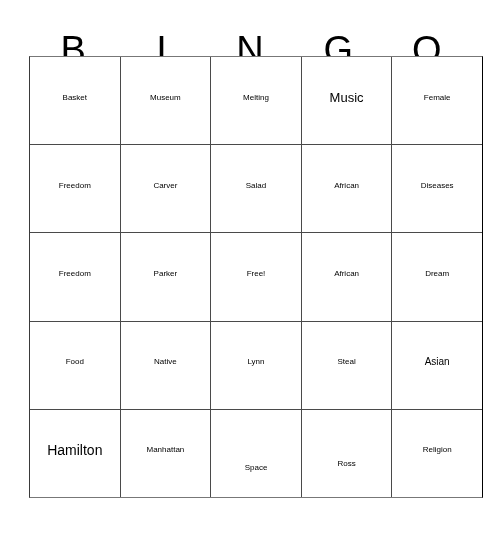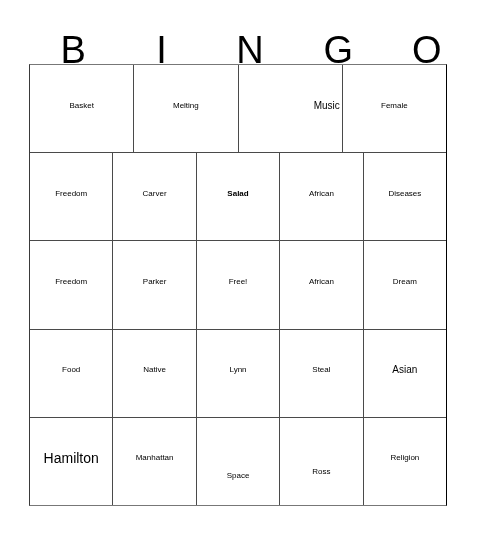--- a/index.html
+++ b/index.html
@@ -41,22 +41,22 @@
     letter-spacing: 0px;
     color: #000000;
     padding-bottom: 2px;
     box-sizing: border-box;
   }
 
   
   #grid {
     position: absolute;
     left: 29px;
-    top: 64px;
-    width: 418px;
+    top: 56px;
+    width: 454px;
     height: 442px;
     box-sizing: border-box;
     border-top: 1.5px solid #777777;
     border-left: 1.5px solid #3a3a3a;
     border-right: 1.5px solid #000000;
     border-bottom: 1.5px solid #777777;
     display: flex;
     flex-direction: column;
     background: #fca5a5;
   }
@@ -118,39 +118,42 @@
       </div>
   </div>
 
   <div id="grid">
 
     <div class="grid-row">
       <div class="cell">
           <span class="cell-text" style="font-size: 8px;">Basket</span>
         </div>
       <div class="cell">
+          <span class="cell-text" style="font-size: 8px;">Museum</span>
+        </div>
+      <div class="cell">
           <span class="cell-text" style="font-size: 8px;">Melting</span>
         </div>
       <div class="cell">
-          <span class="cell-text" style="font-size: 10px; text-align: right;">Music</span>
+          <span class="cell-text" style="font-size: 13px;">Music</span>
         </div>
       <div class="cell">
           <span class="cell-text" style="font-size: 8px;">Female</span>
         </div>
     </div>
 
     <div class="grid-row">
       <div class="cell">
           <span class="cell-text" style="font-size: 8px;">Freedom</span>
         </div>
       <div class="cell">
           <span class="cell-text" style="font-size: 8px;">Carver</span>
         </div>
       <div class="cell">
-          <span class="cell-text" style="font-size: 8px; font-weight: bold;">Salad</span>
+          <span class="cell-text" style="font-size: 8px;">Salad</span>
         </div>
       <div class="cell">
           <span class="cell-text" style="font-size: 8px;">African</span>
         </div>
       <div class="cell">
           <span class="cell-text" style="font-size: 8px;">Diseases</span>
         </div>
     </div>
 
     <div class="grid-row">

